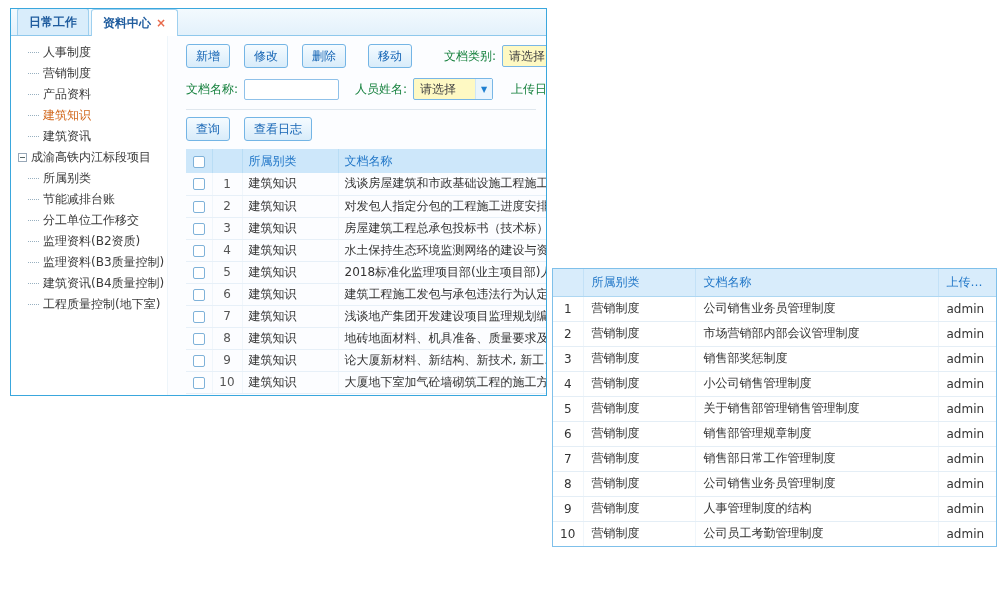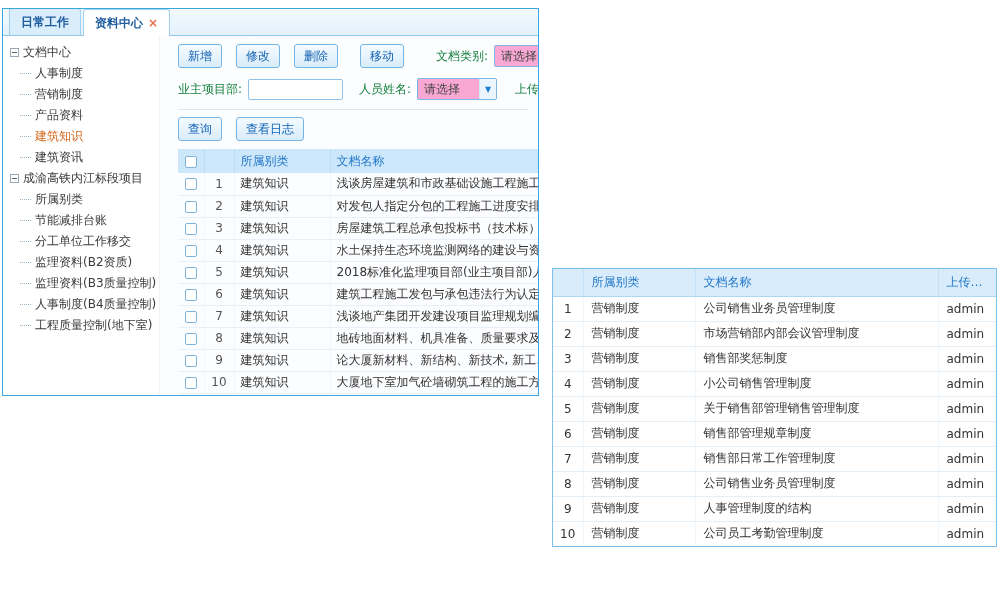--- a/index.html
+++ b/index.html
@@ -1,20 +1,20 @@
 <!DOCTYPE html>
 <html><head>
 <meta charset="utf-8">
 <style>
   html,body{margin:0;padding:0;width:1000px;height:600px;overflow:hidden;background:#fff;
     font-family:"DejaVu Sans","Liberation Sans",sans-serif;}
   *{box-sizing:border-box;}
 
   
-  .main-window{position:absolute;left:2px;top:8px;width:537px;height:388px;
+  .main-window{position:absolute;left:10px;top:8px;width:537px;height:388px;
     border:1px solid #3aa7dd;background:#fff;overflow:hidden;}
   .tabbar{display:flex;align-items:flex-end;height:27px;background:linear-gradient(#f3fafe,#e3f1fb);
     border-bottom:1px solid #8fc8ec;padding-left:6px;}
   .tab{font-size:12px;font-weight:bold;color:#1f5c9e;padding:5px 11px 4px;margin-right:2px;
     border:1px solid #9fd0ef;border-bottom:none;border-radius:3px 3px 0 0;background:#d9edfb;
     cursor:pointer;white-space:nowrap;position:relative;}
   .tab.active{background:#fff;top:1px;}
   .tab-close{color:#e8694a;font-weight:bold;margin-left:5px;font-size:12px;cursor:pointer;}
 
   .window-body{display:flex;height:360px;}
@@ -35,21 +35,21 @@
   .content{flex:1;padding:7px 0 0 18px;overflow:hidden;background:#fcfdff;position:relative;}
   .filter-row{display:flex;align-items:center;height:26px;margin-bottom:7px;white-space:nowrap;}
   .lbl{font-size:12px;color:#15803d;margin-right:6px;flex:none;}
   .btn{height:24px;padding:0 9px;background:linear-gradient(#f5fbff,#d8ecfa);border:1px solid #74b5e5;
     border-radius:3px;color:#1464b4;font-weight:normal;font-size:12px;margin-right:14px;cursor:pointer;
     font-family:inherit;flex:none;}
   .btn.gap{margin-left:8px;margin-right:24px;}
   .text-input{width:95px;height:21px;border:1px solid #8fc1e9;border-radius:2px;font-size:12px;
     padding:0 4px;margin-right:16px;font-family:inherit;}
   .select{display:inline-flex;align-items:center;width:80px;height:22px;border:1px solid #79b7e6;
-    border-radius:2px;background:#f9a8d4;font-size:12px;color:#444;margin-right:18px;cursor:pointer;flex:none;}
+    border-radius:2px;background:#fef9c3;font-size:12px;color:#444;margin-right:18px;cursor:pointer;flex:none;}
   .select .sel-text{flex:1;padding-left:6px;overflow:hidden;}
   .select .arrow{width:17px;height:100%;display:flex;align-items:center;justify-content:center;
     color:#1e7fd0;font-size:8px;background:#eaf5fd;border-left:1px solid #cfe6f7;}
   .divider{border-top:1px solid #dfe7ee;margin:3px 10px 7px 0;}
   .query-row{display:flex;margin-bottom:8px;}
 
   
   table.grid{border-collapse:collapse;table-layout:fixed;width:430px;font-size:12px;}
   .grid th{background:#cde7fa;color:#2277c8;font-weight:normal;text-align:left;height:24px;
     padding:0 6px;border-right:1px solid #b9ddf5;overflow:hidden;white-space:nowrap;}
@@ -79,54 +79,53 @@
 <body>
 
 <div class="main-window">
   <div class="tabbar" id="tabbar">
       <div class="tab"><span>日常工作</span></div>
       <div class="tab active"><span>资料中心</span><span class="tab-close">×</span></div>
     </div>
 
   <div class="window-body">
     <div class="sidebar" id="sidebar-tree">
-        <div class="tree-item lvl0"><span class="expander"></span><span class="tlabel">文档中心</span></div>
         <div class="tree-item lvl1"><span class="dash"></span><span class="tlabel">人事制度</span></div>
         <div class="tree-item lvl1"><span class="dash"></span><span class="tlabel">营销制度</span></div>
         <div class="tree-item lvl1"><span class="dash"></span><span class="tlabel">产品资料</span></div>
         <div class="tree-item lvl1 selected"><span class="dash"></span><span class="tlabel">建筑知识</span></div>
         <div class="tree-item lvl1"><span class="dash"></span><span class="tlabel">建筑资讯</span></div>
         <div class="tree-item lvl0"><span class="expander"></span><span class="tlabel">成渝高铁内江标段项目</span></div>
         <div class="tree-item lvl1"><span class="dash"></span><span class="tlabel">所属别类</span></div>
         <div class="tree-item lvl1"><span class="dash"></span><span class="tlabel">节能减排台账</span></div>
         <div class="tree-item lvl1"><span class="dash"></span><span class="tlabel">分工单位工作移交</span></div>
         <div class="tree-item lvl1"><span class="dash"></span><span class="tlabel">监理资料(B2资质)</span></div>
         <div class="tree-item lvl1"><span class="dash"></span><span class="tlabel">监理资料(B3质量控制)</span></div>
-        <div class="tree-item lvl1"><span class="dash"></span><span class="tlabel">人事制度(B4质量控制)</span></div>
+        <div class="tree-item lvl1"><span class="dash"></span><span class="tlabel">建筑资讯(B4质量控制)</span></div>
         <div class="tree-item lvl1"><span class="dash"></span><span class="tlabel">工程质量控制(地下室)</span></div>
       </div>
 
     <div class="content">
       <div class="filter-row">
         <span id="toolbar-buttons" style="display:flex;">
             <button class="btn">新增</button>
             <button class="btn">修改</button>
             <button class="btn">删除</button>
             <button class="btn gap">移动</button>
           </span>
         <span class="lbl" style="margin-left:8px;">文档类别:</span>
         <span class="select">
           <span class="sel-text">请选择</span>
 
         </span>
 
       </div>
 
       <div class="filter-row">
-        <span class="lbl">业主项目部:</span>
+        <span class="lbl">文档名称:</span>
         <input class="text-input" type="text" value="" style="">
         <span class="lbl">人员姓名:</span>
         <span class="select">
           <span class="sel-text">请选择</span>
           <span class="arrow">▼</span>
         </span>
         <span class="lbl">上传日期</span>
       </div>
 
       <div class="divider"></div>

